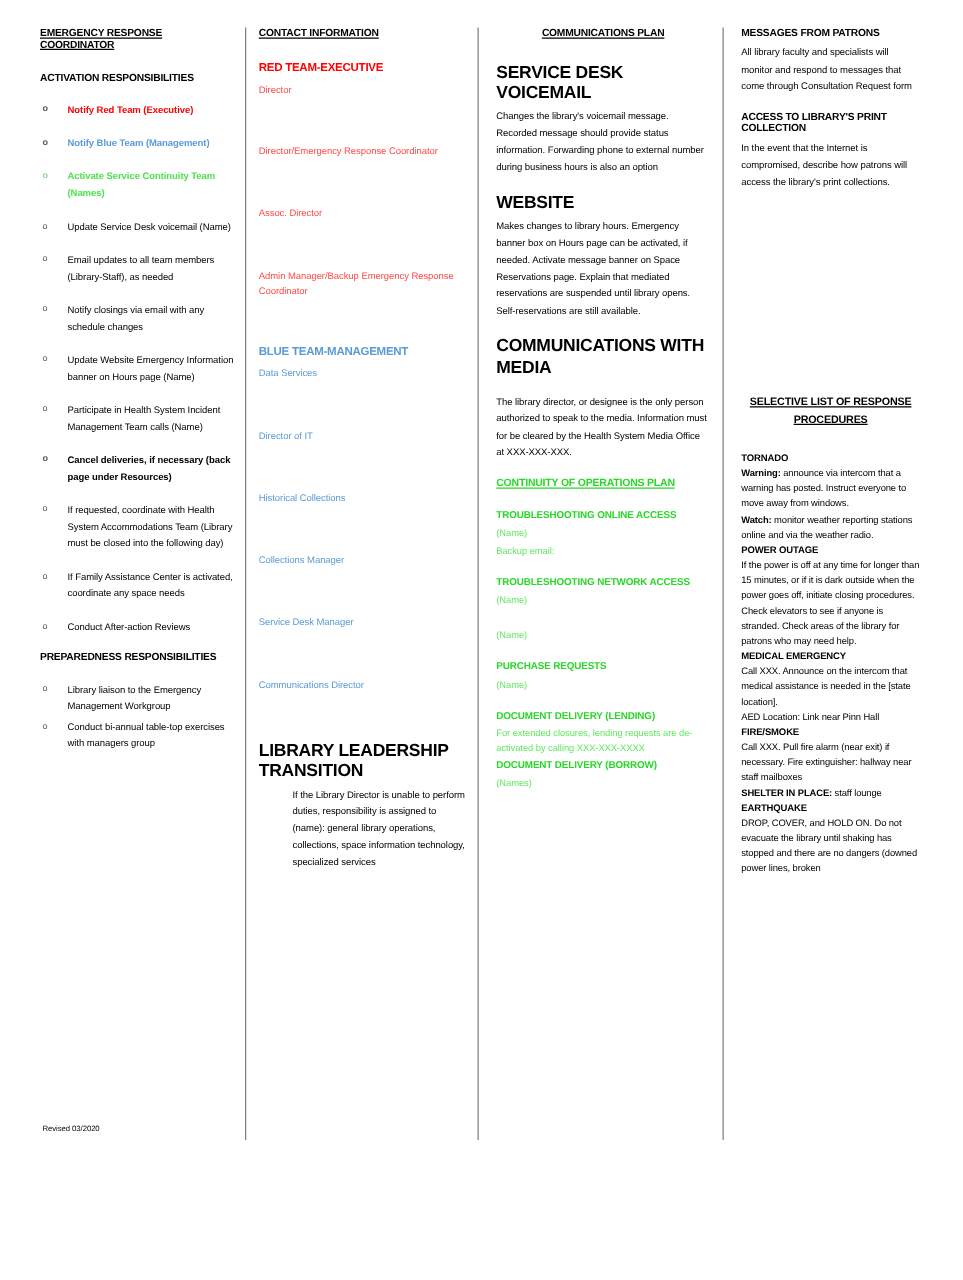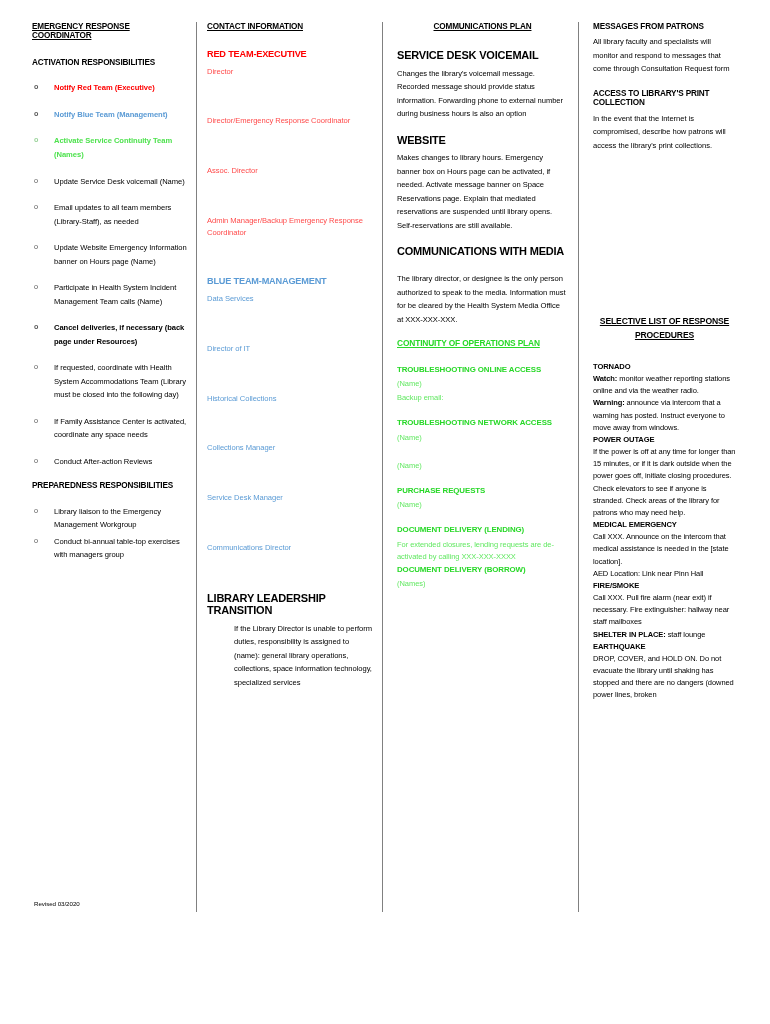--- a/index.html
+++ b/index.html
@@ -56,21 +56,21 @@
     font-size: 8.2px;
     font-weight: bold;
     color: #000000;
     margin: 0 0 14px 0;
     letter-spacing: -0.15px;
     line-height: 1.15;
   }
   .sec-head.tight { margin-bottom: 4px; }
 
   .big-head {
-    font-size: 11px;
+    font-size: 14px;
     font-weight: bold;
     letter-spacing: -0.2px;
     margin: 0 0 5px 0;
     line-height: 1.15;
     color: #000000;
   }
 
   .body-text {
     font-size: 7.6px;
     line-height: 1.78;
@@ -208,20 +208,21 @@
 
     <div class="col col-1">
       <div class="col-title">EMERGENCY RESPONSE COORDINATOR</div>
       <div class="sec-head">ACTIVATION RESPONSIBILITIES</div>
       <ul class="bullets" id="activation-list">
           <li class="red">Notify Red Team (Executive)</li>
           <li class="blue">Notify Blue Team (Management)</li>
           <li class="green">Activate Service Continuity Team (Names)</li>
           <li>Update Service Desk voicemail (Name)</li>
           <li>Email updates to all team members (Library-Staff), as needed</li>
+          <li>Notify closings via email with any schedule changes</li>
           <li>Update Website Emergency Information banner on Hours page (Name)</li>
           <li>Participate in Health System Incident Management Team calls (Name)</li>
           <li class="bold">Cancel deliveries, if necessary (back page under Resources)</li>
           <li>If requested, coordinate with Health System Accommodations Team (Library must be closed into the following day)</li>
           <li>If Family Assistance Center is activated, coordinate any space needs</li>
           <li>Conduct After-action Reviews</li>
         </ul>
       <div class="sec-head">PREPAREDNESS RESPONSIBILITIES</div>
       <ul class="bullets packed" id="preparedness-list">
           <li>Library liaison to the Emergency Management Workgroup</li>
@@ -289,22 +290,22 @@
 
     <div class="col col-4">
       <div class="sec-head tight">MESSAGES FROM PATRONS</div>
       <div class="body-text">All library faculty and specialists will monitor and respond to messages that come through Consultation Request form</div>
       <div class="sec-head tight">ACCESS TO LIBRARY'S PRINT COLLECTION</div>
       <div class="body-text">In the event that the Internet is compromised, describe how patrons will access the library's print collections.</div>
       <div class="spacer-lg"></div>
       <div class="proc-title">SELECTIVE LIST OF RESPONSE PROCEDURES</div>
       <div id="procedures">
           <div class="proc-label">TORNADO</div>
+          <div class="dense"><span class="proc-inline-label">Warning:</span><span> announce via intercom that a warning has posted. Instruct everyone to move away from windows.</span></div>
           <div class="dense"><span class="proc-inline-label">Watch:</span><span> monitor weather reporting stations online and via the weather radio.</span></div>
-          <div class="dense"><span class="proc-inline-label">Warning:</span><span> announce via intercom that a warning has posted. Instruct everyone to move away from windows.</span></div>
           <div class="proc-label">POWER OUTAGE</div>
           <div class="dense">If the power is off at any time for longer than 15 minutes, or if it is dark outside when the power goes off, initiate closing procedures. Check elevators to see if anyone is stranded. Check areas of the library for patrons who may need help.</div>
           <div class="proc-label">MEDICAL EMERGENCY</div>
           <div class="dense">Call XXX. Announce on the intercom that medical assistance is needed in the [state location].</div>
           <div class="dense">AED Location: Link near Pinn Hall</div>
           <div class="proc-label">FIRE/SMOKE</div>
           <div class="dense">Call XXX. Pull fire alarm (near exit) if necessary. Fire extinguisher: hallway near staff mailboxes</div>
           <div class="dense"><span class="proc-inline-label">SHELTER IN PLACE:</span><span> staff lounge</span></div>
           <div class="proc-label">EARTHQUAKE</div>
           <div class="dense">DROP, COVER, and HOLD ON. Do not evacuate the library until shaking has stopped and there are no dangers (downed power lines, broken</div>

